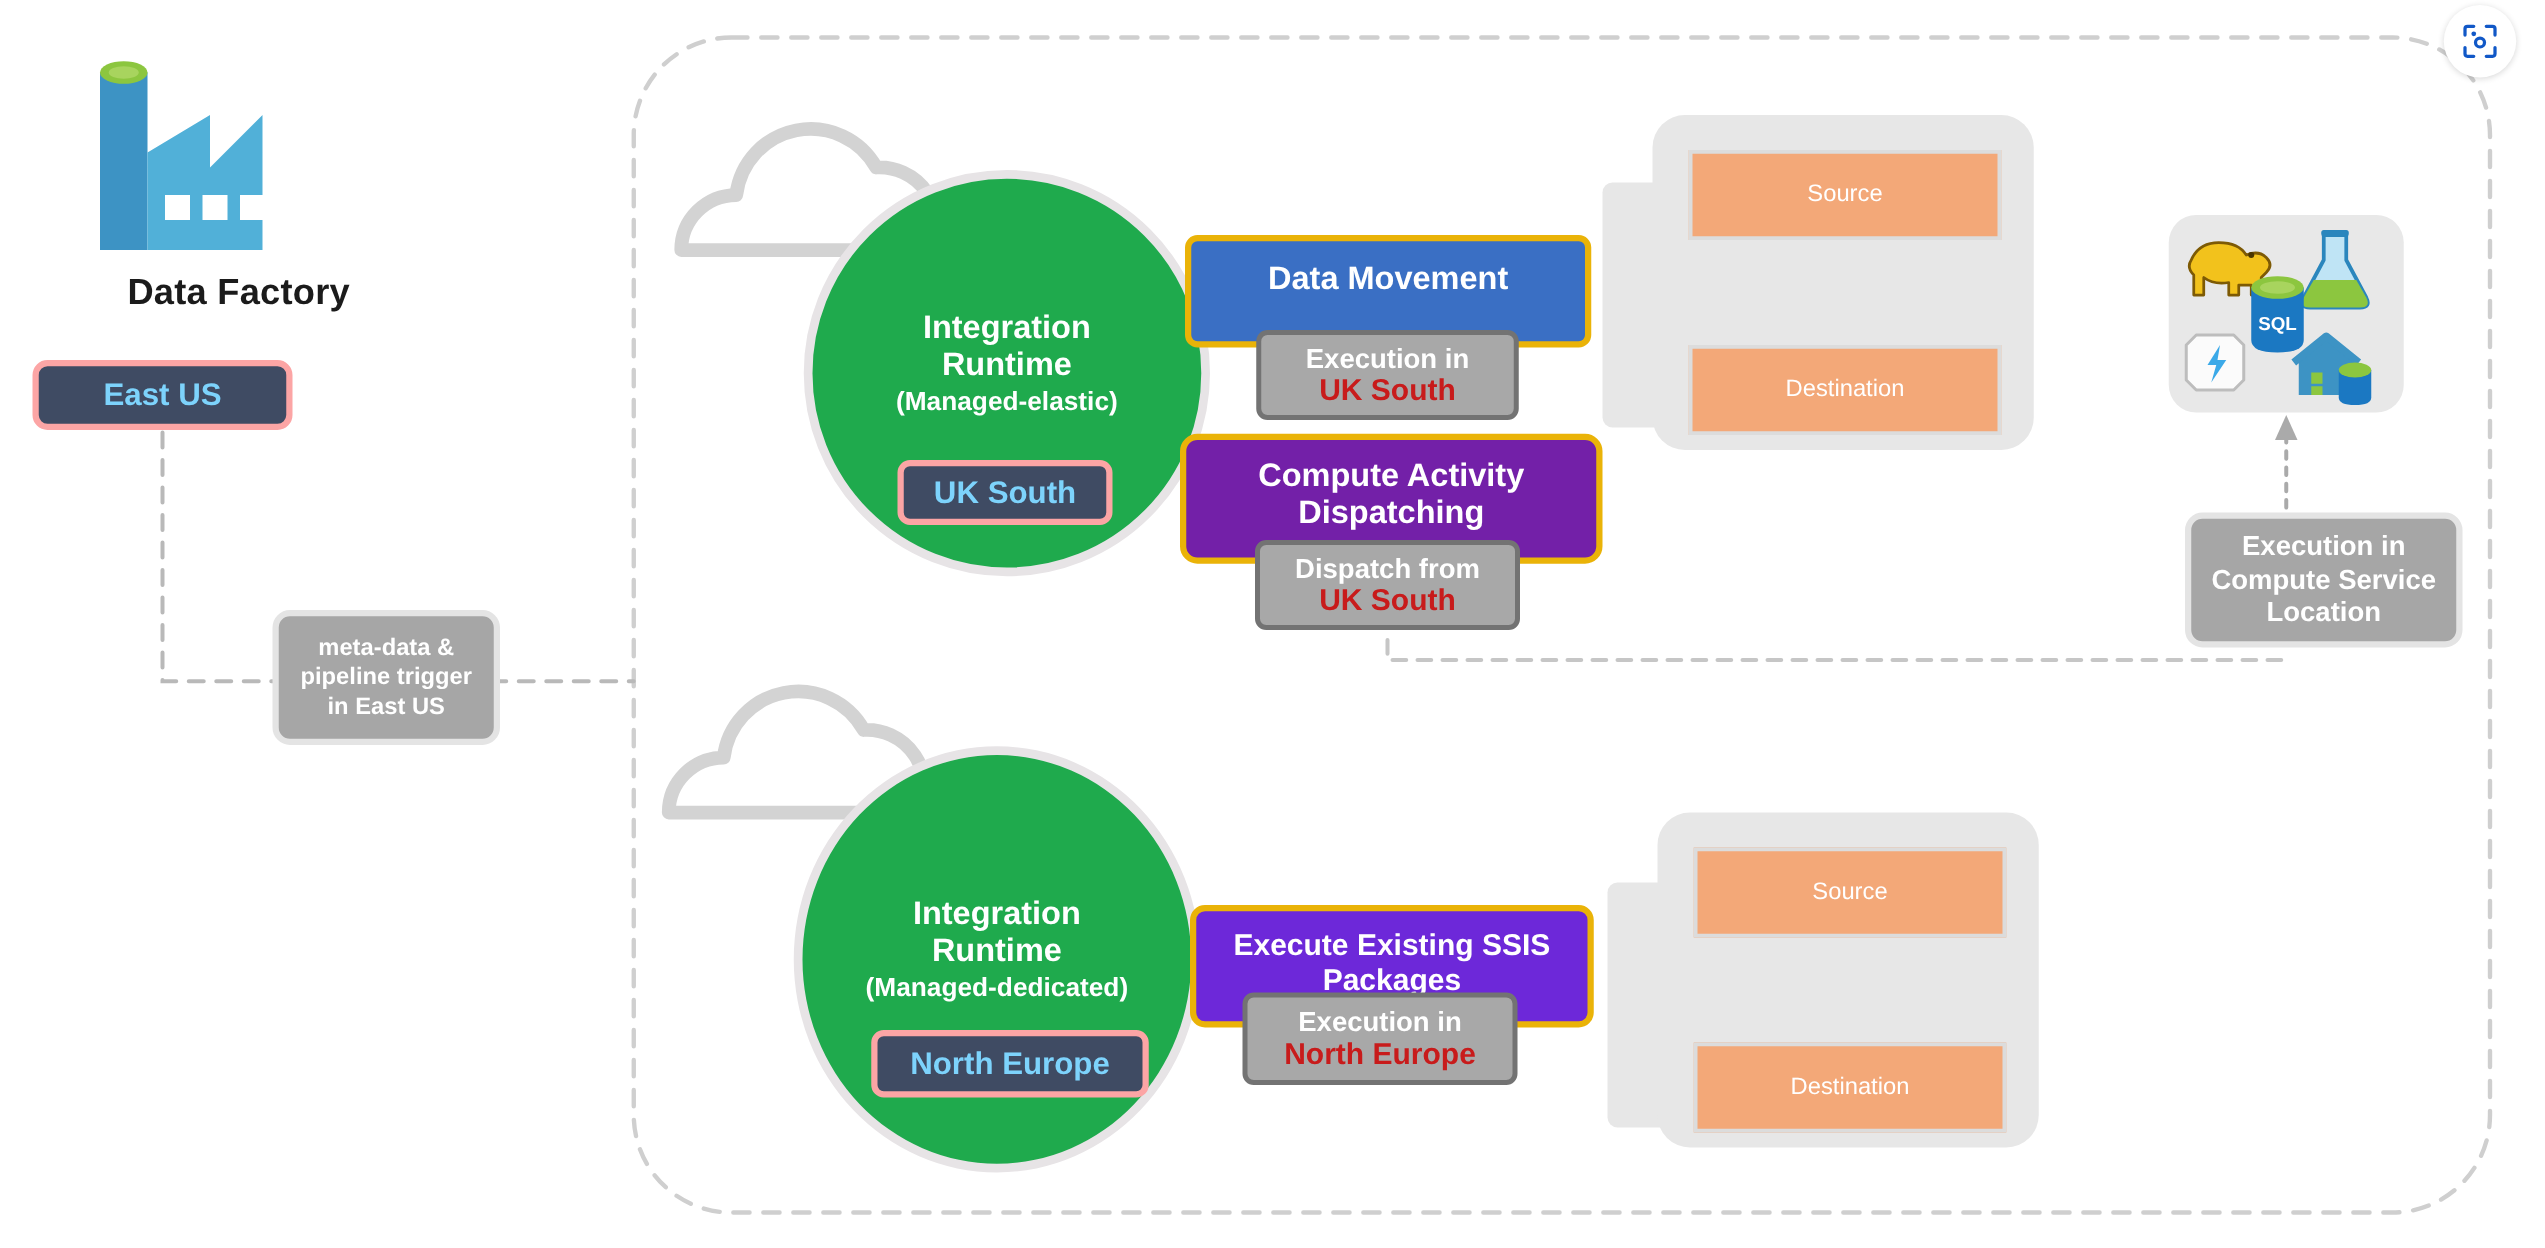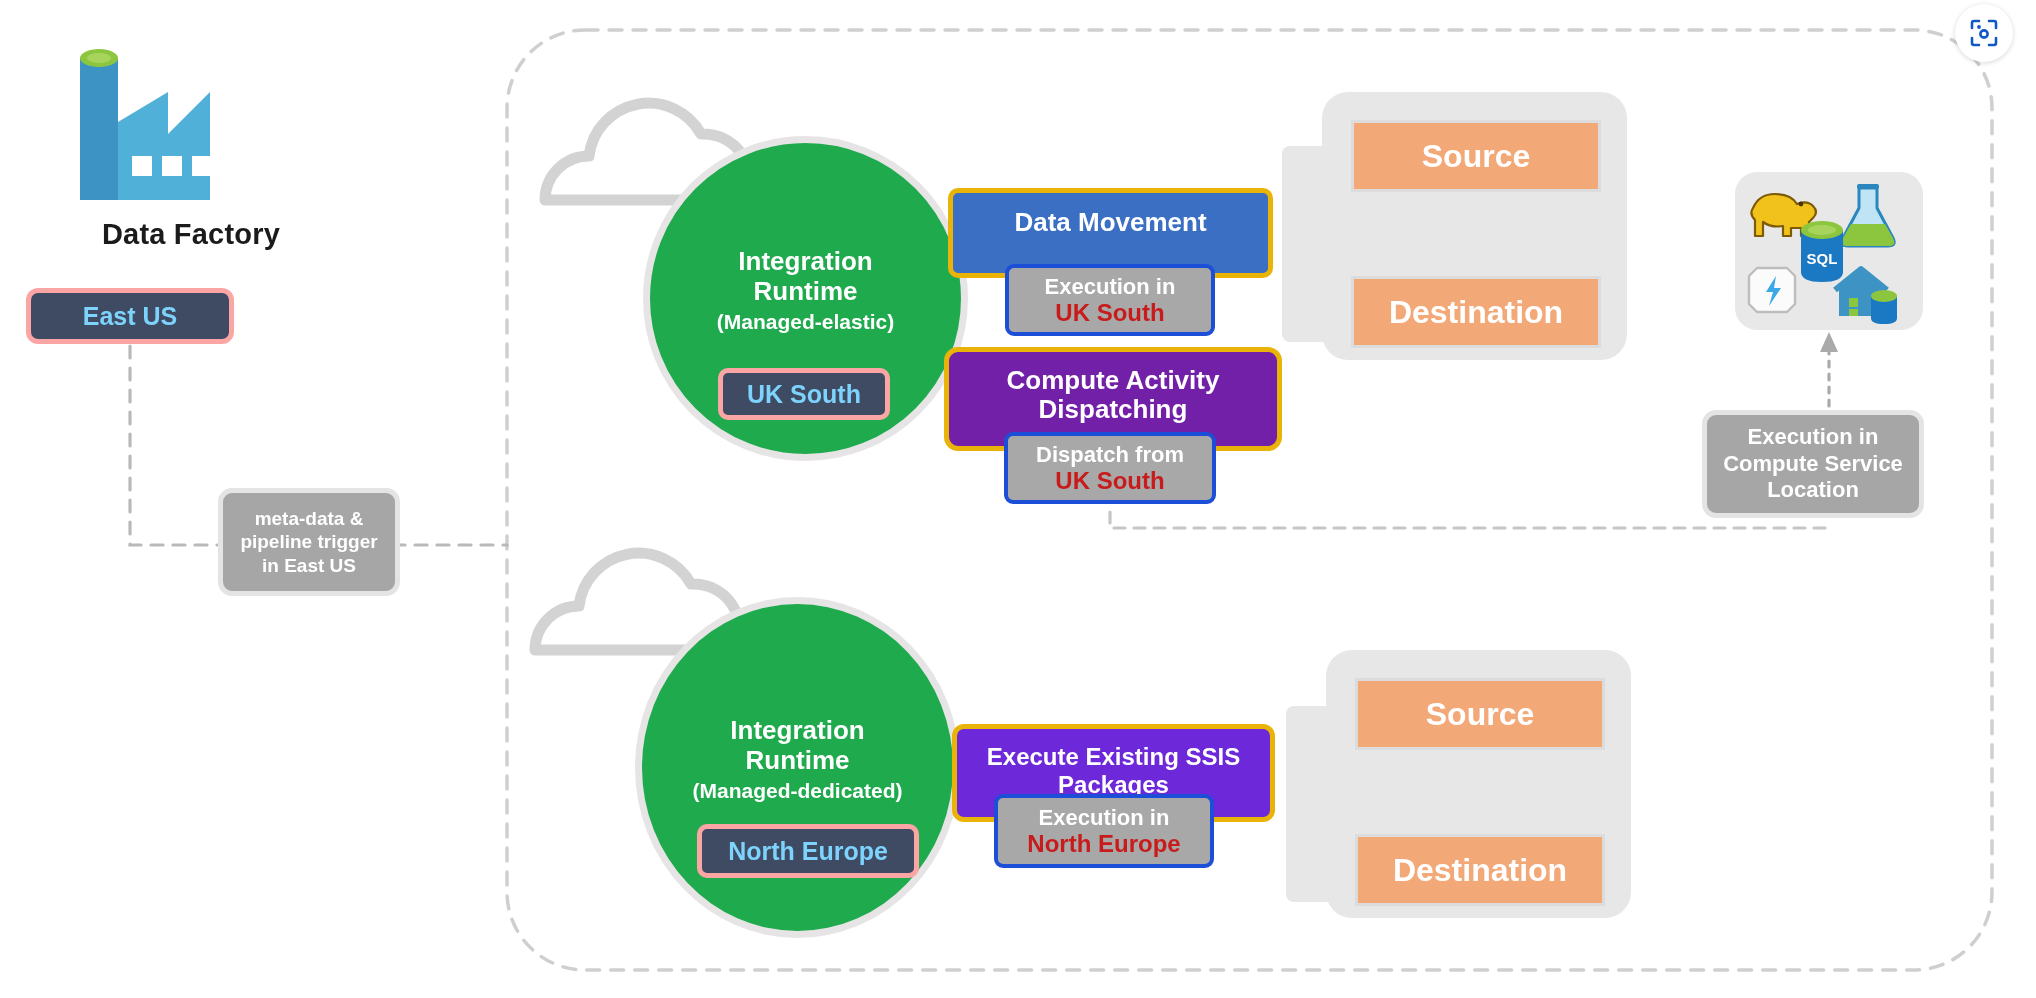--- a/index.html
+++ b/index.html
@@ -27,21 +27,21 @@
   #pill-uksouth{left:718px;top:368px;width:172px;height:52px;font-size:25px;border-radius:10px;}
   #pill-northeurope{left:697px;top:824px;width:222px;height:54px;font-size:25px;border-radius:10px;}
 
   
   .note{
     background:#a6a6a6;color:#ffffff;border:5px solid #e4e4e4;border-radius:14px;
     box-sizing:border-box;display:flex;align-items:center;justify-content:center;
     text-align:center;font-weight:bold;line-height:1.22;
   }
   #note-meta{left:218px;top:488px;width:182px;height:108px;font-size:19px;padding:4px 8px;}
-  #note-compute{left:1702px;top:410px;width:222px;height:108px;font-size:22px;padding:4px 2px;}
+  #note-compute{left:1748px;top:410px;width:222px;height:108px;font-size:22px;padding:4px 2px;}
 
   
   .runtime{
     border-radius:50%;background:#1faa4d;border:7px solid #e7e4e6;
     box-sizing:border-box;color:#ffffff;text-align:center;
     display:flex;flex-direction:column;align-items:center;justify-content:center;
   }
   #rt-top{left:643px;top:136px;width:325px;height:325px;}
   #rt-bottom{left:635px;top:597px;width:325px;height:341px;}
   .rt-title{font-size:26px;font-weight:bold;line-height:1.12;}
@@ -53,40 +53,40 @@
     border:5px solid #eab308;box-sizing:border-box;color:#ffffff;
     font-weight:bold;text-align:center;display:flex;align-items:flex-start;
     justify-content:center;padding-top:14px;
   }
   #act-datamove{left:948px;top:188px;width:325px;height:90px;background:#3a6fc4;border-radius:10px;font-size:26px;}
   #act-compute{left:944px;top:347px;width:338px;height:104px;background:#7320a8;border-radius:14px;font-size:26px;line-height:1.12;}
   #act-ssis{left:952px;top:724px;width:323px;height:98px;background:#6d28d9;border-radius:12px;font-size:24px;}
 
   
   .exec{
-    background:#a8a8a8;border:4px solid #1d4ed8;border-radius:9px;box-sizing:border-box;
+    background:#a8a8a8;border:4px solid #737373;border-radius:9px;box-sizing:border-box;
     text-align:center;display:flex;flex-direction:column;align-items:center;justify-content:center;
     line-height:1.14;
   }
   .exec .l1{color:#ffffff;font-size:22px;font-weight:bold;}
   .exec .l2{color:#c81b1b;font-size:24px;font-weight:bold;}
   #exec-top{left:1005px;top:264px;width:210px;height:72px;}
   #exec-dispatch{left:1004px;top:432px;width:212px;height:72px;}
   #exec-ssis{left:994px;top:794px;width:220px;height:74px;}
 
   
   .sdpanel{background:#e7e7e7;border-radius:26px;}
   #sd-top{left:1322px;top:92px;width:305px;height:268px;}
   #sd-bottom{left:1326px;top:650px;width:305px;height:268px;}
   .sdtab{background:#e7e7e7;}
   #sdtab-top{left:1282px;top:146px;width:56px;height:196px;border-radius:8px 0 0 8px;}
   #sdtab-bottom{left:1286px;top:706px;width:56px;height:196px;border-radius:8px 0 0 8px;}
   .sdbox{
     background:#f3a878;border:3px solid #dcdcdc;box-sizing:border-box;color:#ffffff;
-    display:flex;align-items:center;justify-content:center;font-size:32px;font-weight:bold;
+    display:flex;align-items:center;justify-content:center;font-size:19px;font-weight:normal;
   }
   #sd-src-top{left:1351px;top:120px;width:250px;height:72px;}
   #sd-dst-top{left:1351px;top:276px;width:250px;height:72px;}
   #sd-src-bot{left:1355px;top:678px;width:250px;height:72px;}
   #sd-dst-bot{left:1355px;top:834px;width:250px;height:72px;}
 
   
   #svc-cluster{left:1735px;top:172px;width:188px;height:158px;background:#e8e8e8;border-radius:22px;}
 
   

